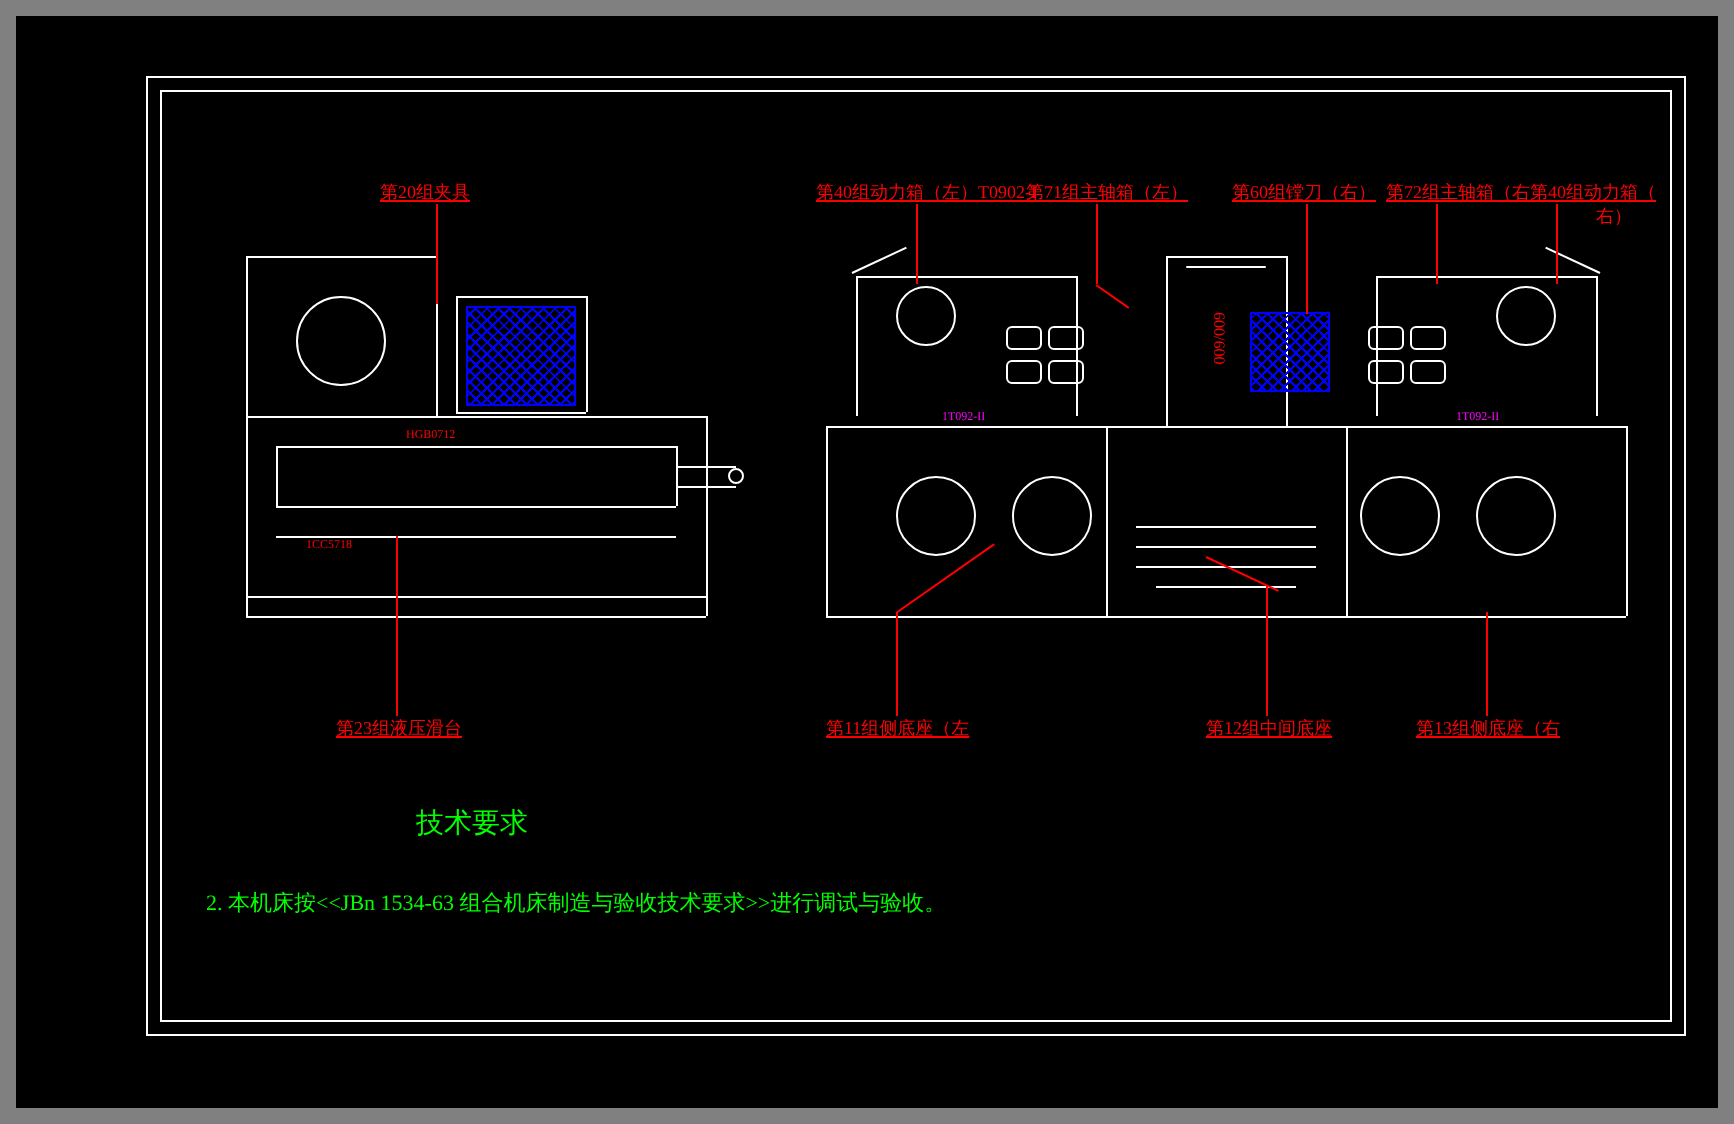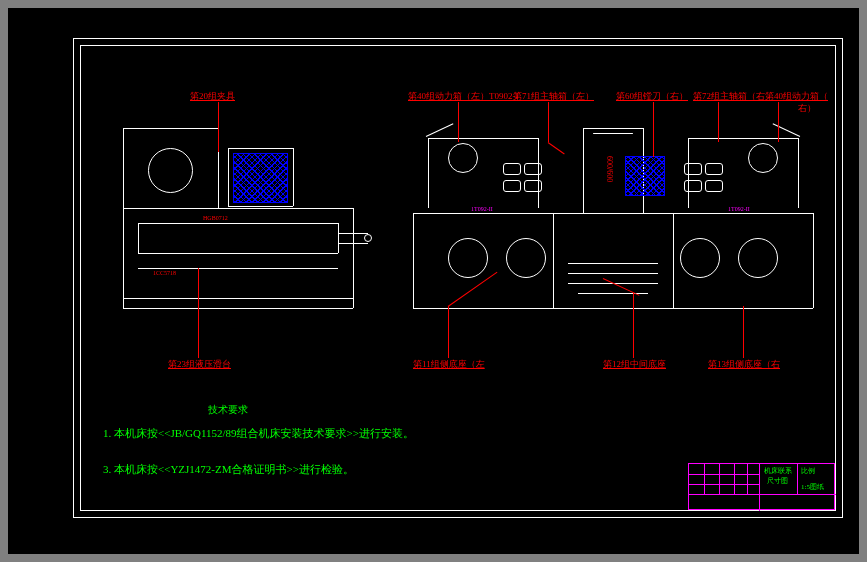--- a/index.html
+++ b/index.html
@@ -8,21 +8,21 @@
 .border-outer { position: absolute; left: 65px; top: 30px; width: 770px; height: 480px; border: 1px solid #fff; }
 .border-inner { position: absolute; left: 72px; top: 37px; width: 756px; height: 466px; border: 1px solid #fff; }
 .leader { position: absolute; background: #f00; height: 1px; transform-origin: left center; }
 .leader-v { position: absolute; background: #f00; width: 1px; }
 .label { position: absolute; color: #f00; font-size: 9px; white-space: nowrap; }
 .label-u { text-decoration: underline; text-decoration-color: #f00; }
 .part-line { position: absolute; background: #fff; }
 .circle { position: absolute; border: 1px solid #fff; border-radius: 50%; }
 .blue-hatch { position: absolute; background: repeating-linear-gradient(45deg, #00f 0, #00f 1px, transparent 1px, transparent 4px), repeating-linear-gradient(-45deg, #00f 0, #00f 1px, transparent 1px, transparent 4px); border: 1px solid #00f; }
 .mag-line { position: absolute; background: #f0f; }
-.req-title { position: absolute; color: #0f0; font-size: 10px; font-family: "KaiTi","SimSun",serif; }
+.req-title { position: absolute; color: #0f0; font-size: 14px; font-family: "KaiTi","SimSun",serif; }
 .req-line { position: absolute; color: #0f0; font-size: 11px; font-family: "KaiTi","SimSun",serif; white-space: nowrap; }
 .tb { position: absolute; border: 1px solid #f0f; }
 .tb-text { position: absolute; color: #0f0; font-size: 7px; white-space: nowrap; }
 .tiny-red { position: absolute; color: #f00; font-size: 6px; white-space: nowrap; }
 .tiny-mag { position: absolute; color: #f0f; font-size: 6px; white-space: nowrap; }
 .vtext { position: absolute; color: #f00; font-size: 8px; writing-mode: vertical-rl; }
 </style>
 </head>
 <body>
 
@@ -137,32 +137,16 @@
   <div class="leader" style="left:440px; top:298px; width:60px; transform:rotate(-35deg);"></div>
 
   <div class="label label-u" style="left:595px; top:350px;text-align:center;">第12组中间底座</div>
   <div class="leader-v" style="left:625px; top:285px; height:65px;"></div>
   <div class="leader" style="left:595px; top:270px; width:40px; transform:rotate(25deg);"></div>
 
   <div class="label label-u" style="left:700px; top:350px;">第13组侧底座（右</div>
   <div class="leader-v" style="left:735px; top:298px; height:52px;"></div>
 
   <div class="req-title" style="left:200px; top:395px;">技术要求</div>
-  <div class="req-line" style="left:95px; top:418px;">1. 本机床按&lt;&lt;JB/GQ1152/89组合机床安装技术要求&gt;&gt;进行安装。</div>
-  <div class="req-line" style="left:95px; top:454px;">3. 本机床按&lt;&lt;YZJ1472-ZM合格证明书&gt;&gt;进行检验。</div>
+  <div class="req-line" style="left:95px; top:436px;">2. 本机床按&lt;&lt;JBn 1534-63 组合机床制造与验收技术要求&gt;&gt;进行调试与验收。</div>
 
-  <div class="tb" style="left:680px; top:455px; width:147px; height:47px;">
-    <div class="mag-line" style="left:0; top:10px; width:70px; height:1px;"></div>
-    <div class="mag-line" style="left:0; top:20px; width:70px; height:1px;"></div>
-    <div class="mag-line" style="left:0; top:30px; width:147px; height:1px;"></div>
-    <div class="mag-line" style="left:15px; top:0; width:1px; height:30px;"></div>
-    <div class="mag-line" style="left:30px; top:0; width:1px; height:30px;"></div>
-    <div class="mag-line" style="left:45px; top:0; width:1px; height:30px;"></div>
-    <div class="mag-line" style="left:58px; top:0; width:1px; height:30px;"></div>
-    <div class="mag-line" style="left:70px; top:0; width:1px; height:47px;"></div>
-    <div class="mag-line" style="left:108px; top:0; width:1px; height:30px;"></div>
-    <div class="tb-text" style="left:75px; top:2px;">机床联系</div>
-    <div class="tb-text" style="left:78px; top:12px;">尺寸图</div>
-    <div class="tb-text" style="left:112px; top:2px;">比例</div>
-    <div class="tb-text" style="left:112px; top:18px;">1:5图纸</div>
-  </div>
 
 </div>
 
 </body></html>

